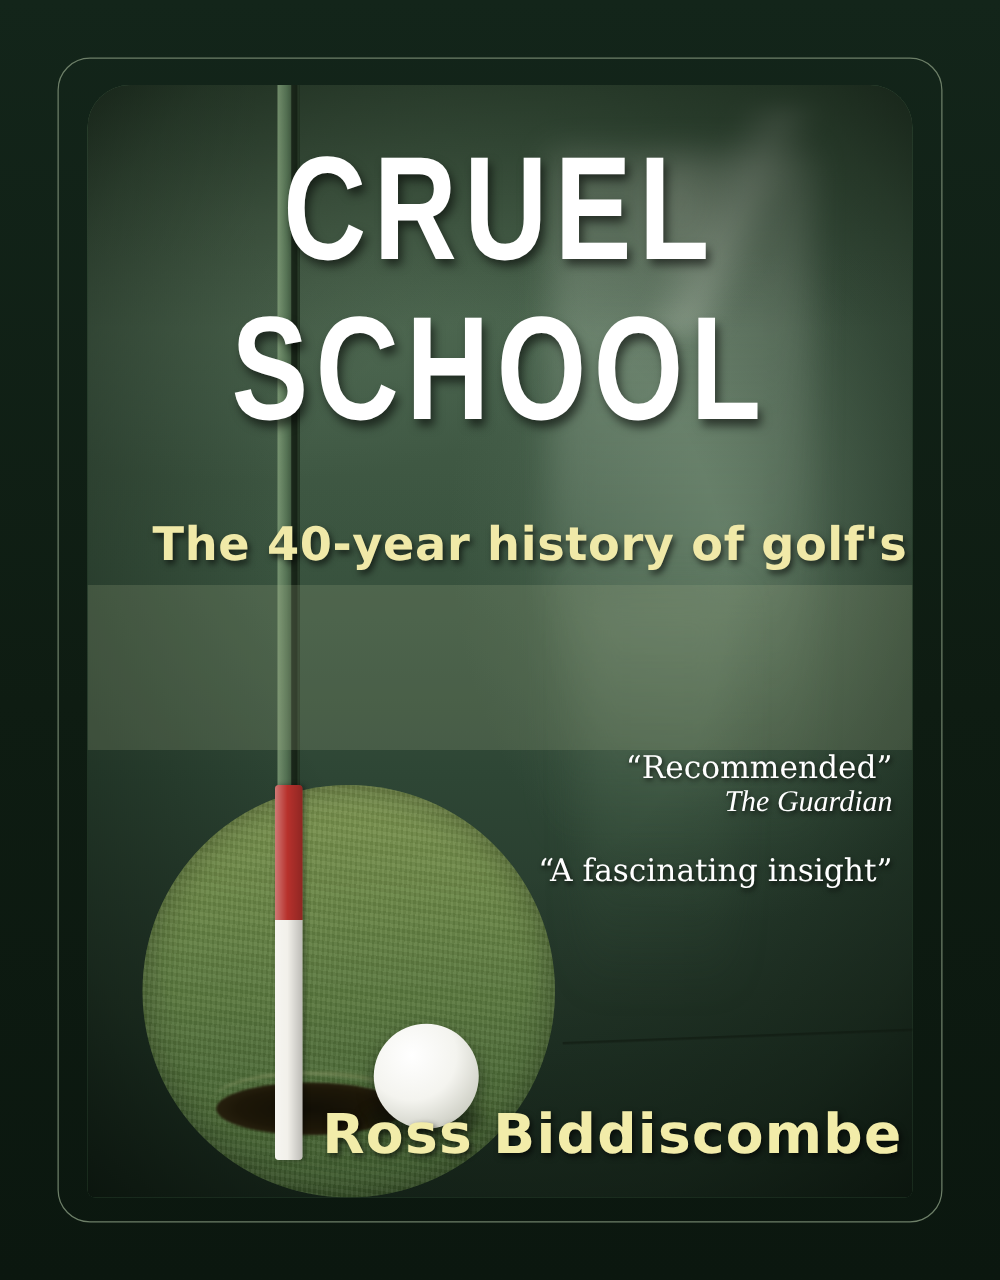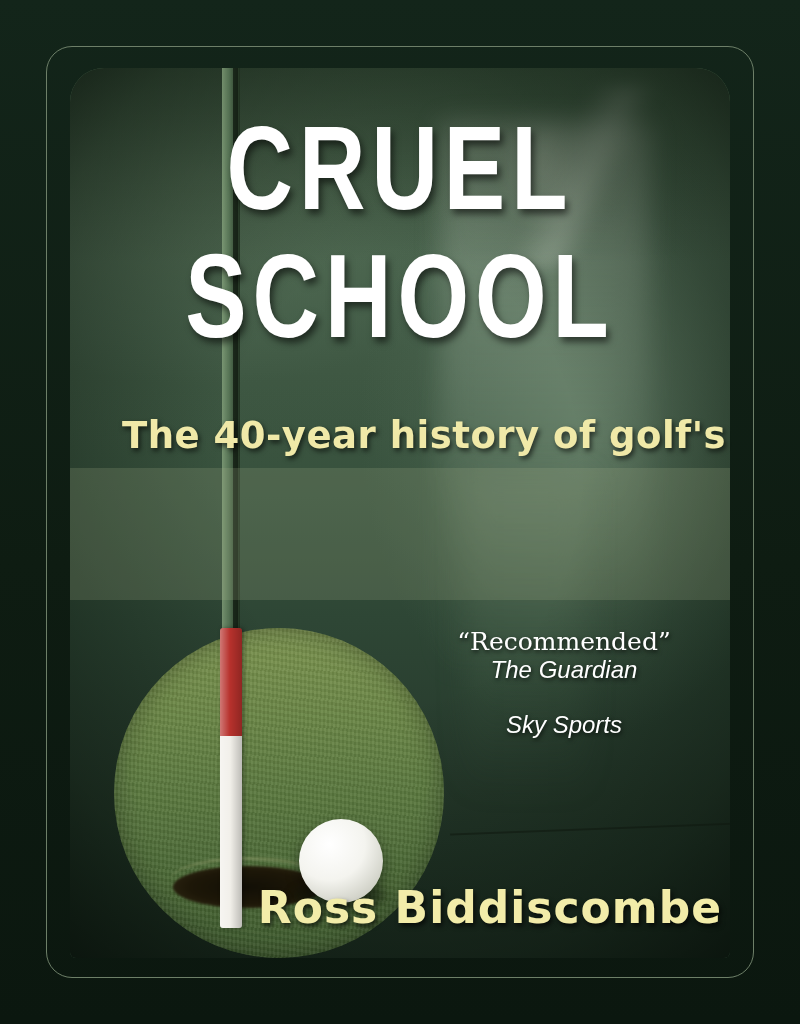--- a/index.html
+++ b/index.html
@@ -266,37 +266,37 @@
     font-size: 37px;
     line-height: 1.28;
     letter-spacing: 0.5px;
     text-shadow: 2px 3px 5px rgba(0,0,0,0.6);
     margin-left: 48px;
   }
 
   .quotes {
     position: absolute;
     right: 86px;
-    top: 628px;
+    top: 600px;
     width: 300px;
-    text-align: center;
+    text-align: right;
     z-index: 6;
     color: #ffffff;
   }
   .quote {
     margin-bottom: 26px;
   }
   .quote-text {
     font-family: "DejaVu Serif", serif;
     font-size: 25px;
     line-height: 1.12;
     text-shadow: 1px 2px 4px rgba(0,0,0,0.7);
   }
   .quote-source {
-    font-family: Liberation Sans, sans-serif;
+    font-family: Liberation Serif, serif;
     font-style: italic;
     font-size: 24px;
     line-height: 1.2;
     text-shadow: 1px 2px 4px rgba(0,0,0,0.7);
   }
 
   .author {
     position: absolute;
     right: 78px;
     top: 882px;
@@ -351,21 +351,21 @@
   <div class="subtitle-block">
     <div>The 40-year history of golf's</div>
   </div>
 
   <div class="quotes">
     <div class="quote">
       <div class="quote-text">“Recommended”</div>
       <div class="quote-source">The Guardian</div>
     </div>
     <div class="quote">
+      <div class="quote-text">“A fascinating insight”</div>
     </div>
     <div class="quote">
-      <div class="quote-source">Sky Sports</div>
     </div>
   </div>
 
   <div class="author">Ross Biddiscombe</div>
 
 </div>
 
 </body></html>

